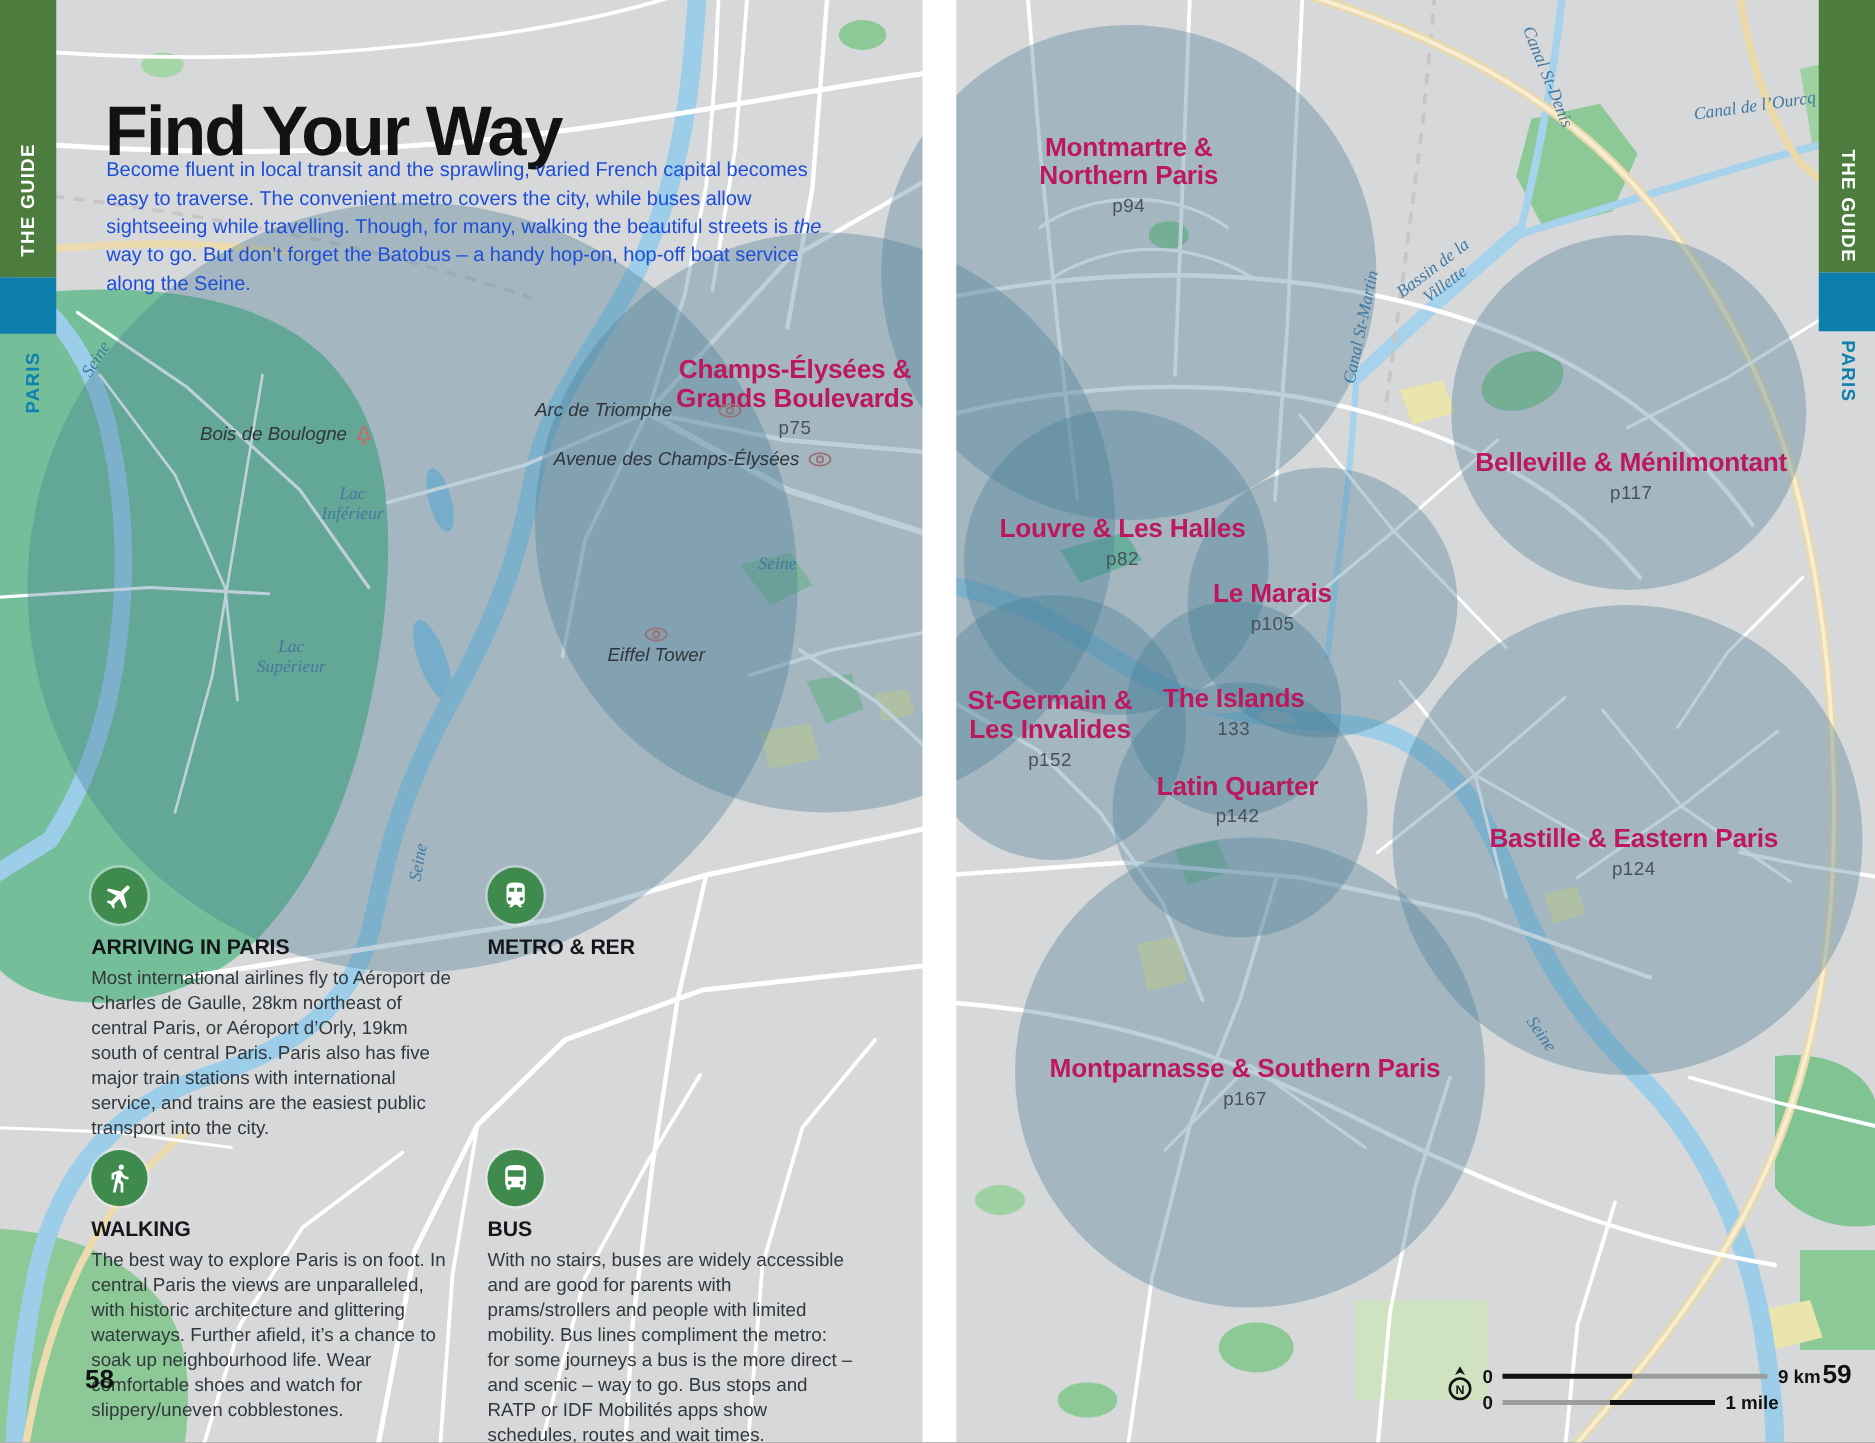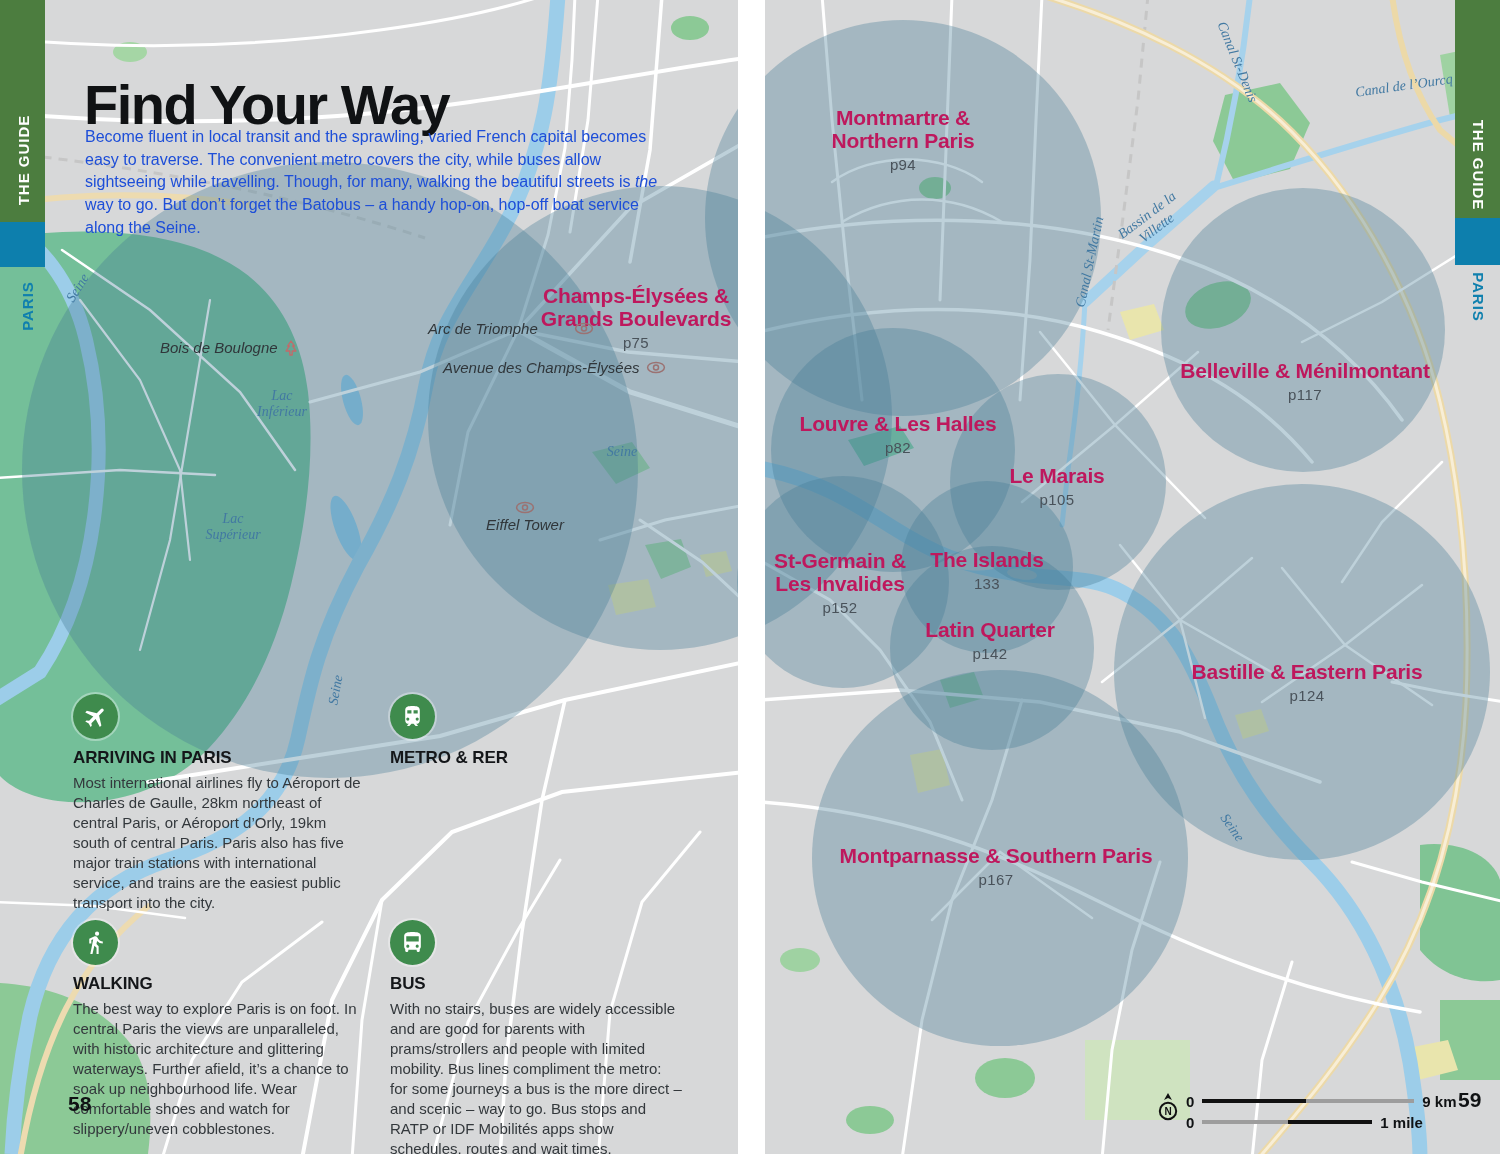--- a/index.html
+++ b/index.html
@@ -304,21 +304,21 @@
     <div class="nb-ref">p94</div>
   </div>
   <div class="nb" style="left:1305px;top:358px;width:300px;margin-top:23px;">
     <div class="nb-name">Belleville &amp; Ménilmontant</div>
     <div class="nb-ref">p117</div>
   </div>
   <div class="nb" style="left:898px;top:434px;width:250px;">
     <div class="nb-name">Louvre &amp; Les Halles</div>
     <div class="nb-ref">p82</div>
   </div>
-  <div class="nb" style="left:1057px;top:486px;width:160px;">
+  <div class="nb" style="left:1018px;top:486px;width:160px;">
     <div class="nb-name">Le Marais</div>
     <div class="nb-ref">p105</div>
   </div>
   <div class="nb" style="left:987px;top:570px;width:150px;">
     <div class="nb-name">The Islands</div>
     <div class="nb-ref">133</div>
   </div>
   <div class="nb" style="left:840px;top:583px;width:145px;">
     <div class="nb-name">St-Germain &amp; Les Invalides</div>
     <div class="nb-ref">p152</div>

